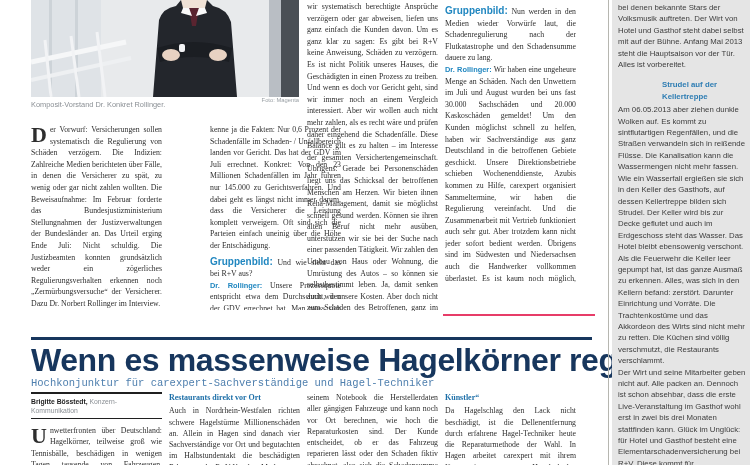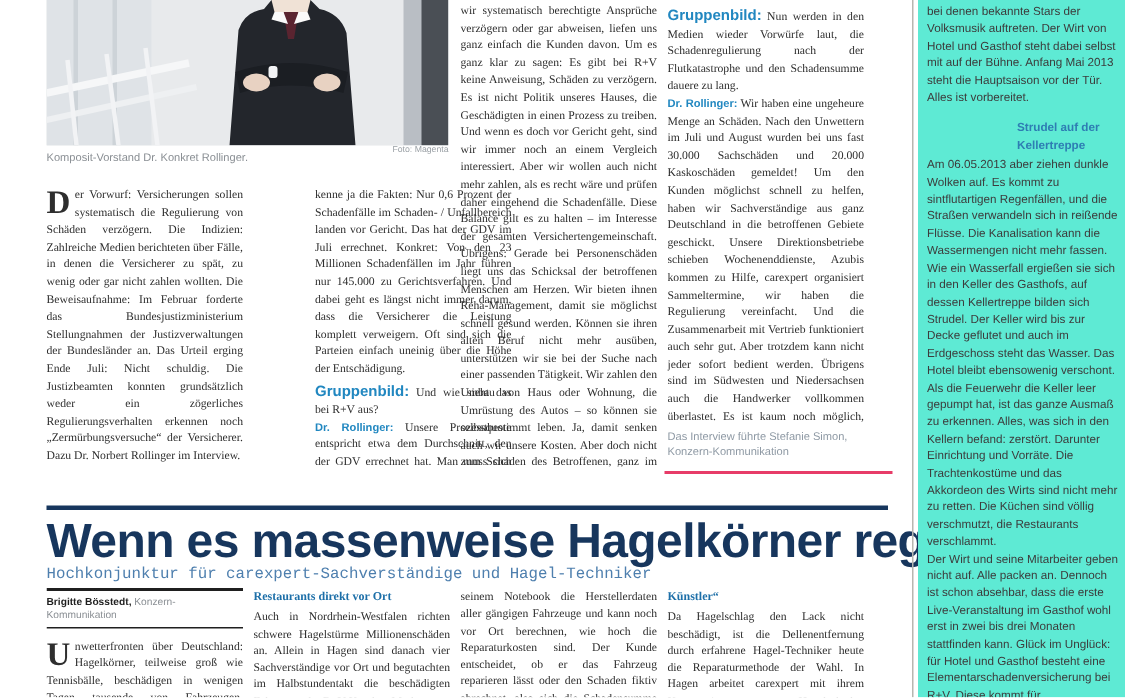--- a/index.html
+++ b/index.html
@@ -38,25 +38,25 @@
   .bcol1{left:31px;}
   .bcol2{left:169px;}
   .bcol3{left:307px;}
   .bcol4{left:445px;}
   .byline{border-top:2px solid #1f1f1f;border-bottom:1px solid #1f1f1f;
         font-family:"Liberation Sans",sans-serif;font-size:6.8px;line-height:9px;
         color:#8a8f94;padding:3px 0 3px 0;margin-bottom:6px;text-align:left;}
   .byline b{color:#1f1f1f;}
   
   .sidebar-divider{left:608px;top:0;width:1px;height:465px;background:#b6b6b0;}
-  .sidebar{left:612px;top:0;width:138px;height:465px;background:#5eead4;box-sizing:border-box;
+  .sidebar{left:612px;top:0;width:138px;height:465px;background:#e5e5e5;box-sizing:border-box;
         padding:2px 4px 0 6px;font-family:"Liberation Sans",sans-serif;font-size:7.8px;
         line-height:11.4px;color:#3c3c3c;overflow:hidden;}
   .sidebar p{margin:0;}
-  .sidebar h4{margin:9px 0 2px 16px;font-size:7.8px;color:#2e7db3;padding-left:44px;}
+  .sidebar h4{margin:9px 0 2px 0;font-size:7.8px;color:#2e7db3;padding-left:44px;}
 </style>
 </head>
 <body>
 
 <div class="page">
 
   <div class="abs photo">
     <svg width="268" height="97" viewBox="0 0 268 97">
       <rect x="0" y="0" width="268" height="97" fill="#e8eaec"></rect>
       <rect x="0" y="0" width="70" height="97" fill="#dfe3e7"></rect>
@@ -99,21 +99,20 @@
   <div class="abs icol icol3">
     <p>wir systematisch berechtigte Ansprüche verzögern oder gar abweisen, liefen uns ganz einfach die Kunden davon. Um es ganz klar zu sagen: Es gibt bei R+V keine Anweisung, Schäden zu verzögern. Es ist nicht Politik unseres Hauses, die Geschädigten in einen Prozess zu treiben. Und wenn es doch vor Gericht geht, sind wir immer noch an einem Vergleich interessiert. Aber wir wollen auch nicht mehr zahlen, als es recht wäre und prüfen daher eingehend die Schadenfälle. Diese Balance gilt es zu halten – im Interesse der gesamten Versichertengemeinschaft. Übrigens: Gerade bei Personenschäden liegt uns das Schicksal der betroffenen Menschen am Herzen. Wir bieten ihnen Reha-Management, damit sie möglichst schnell gesund werden. Können sie ihren alten Beruf nicht mehr ausüben, unterstützen wir sie bei der Suche nach einer passenden Tätigkeit. Wir zahlen den Umbau von Haus oder Wohnung, die Umrüstung des Autos – so können sie selbstbestimmt leben. Ja, damit senken auch wir unsere Kosten. Aber doch nicht zum Schaden des Betroffenen, ganz im Gegenteil.</p>
 
   </div>
 
   <div class="abs icol icol4">
     <p class="qa"><span class="qlabel">Gruppenbild:</span><span> Nun werden in den Medien wieder Vorwürfe laut, die Schadenregulierung nach der Flutkatastrophe und den Schadensumme dauere zu lang.</span></p>
     <p><span class="alabel">Dr. Rollinger:</span><span> Wir haben eine ungeheure Menge an Schäden. Nach den Unwettern im Juli und August wurden bei uns fast 30.000 Sachschäden und 20.000 Kaskoschäden gemeldet! Um den Kunden möglichst schnell zu helfen, haben wir Sachverständige aus ganz Deutschland in die betroffenen Gebiete geschickt. Unsere Direktionsbetriebe schieben Wochenenddienste, Azubis kommen zu Hilfe, carexpert organisiert Sammeltermine, wir haben die Regulierung vereinfacht. Und die Zusammenarbeit mit Vertrieb funktioniert auch sehr gut. Aber trotzdem kann nicht jeder sofort bedient werden. Übrigens sind im Südwesten und Niedersachsen auch die Handwerker vollkommen überlastet. Es ist kaum noch möglich, einen Termin in einer Kfz-Werkstatt zu bekommen. Das zeigt, wie dramatisch die Lage dort ist.</span></p>
   </div>
 
-  <div class="abs interview-credit">Das Interview führte Stefanie Simon, Konzern-Kommunikation</div>
   <div class="abs pink-rule"></div>
 
   <div class="abs navy-rule"></div>
   <div class="abs headline">Wenn es massenweise Hagelkörner regnet</div>
   <div class="abs subtitle">Hochkonjunktur für carexpert-Sachverständige und Hagel-Techniker</div>
 
   <div class="abs bcol bcol1">
     <div class="byline"><b>Brigitte Bösstedt,</b><span> Konzern-Kommunikation</span></div>
     <p><span class="dropcap">U</span><span>nwetterfronten über Deutschland: Hagelkörner, teilweise groß wie Tennisbälle, beschädigen in wenigen Tagen tausende von Fahrzeugen, zertrümmern Autoscheiben und hinterlassen hässliche</span></p>
   </div>

